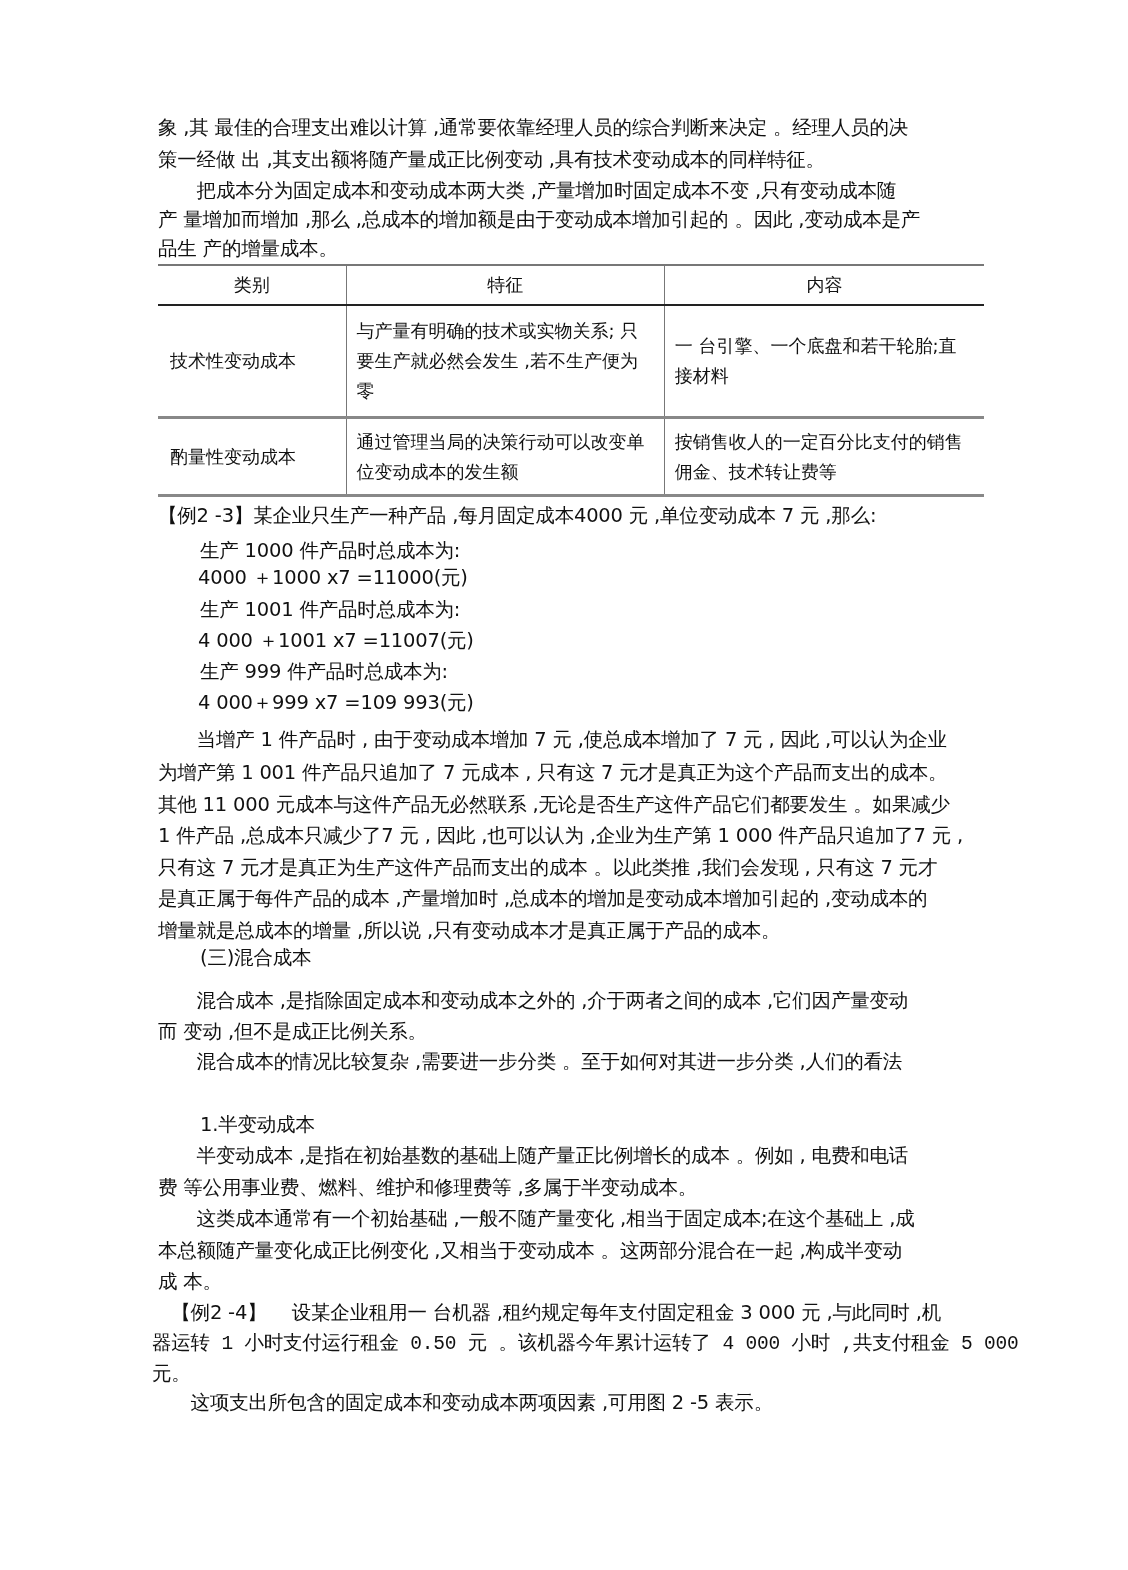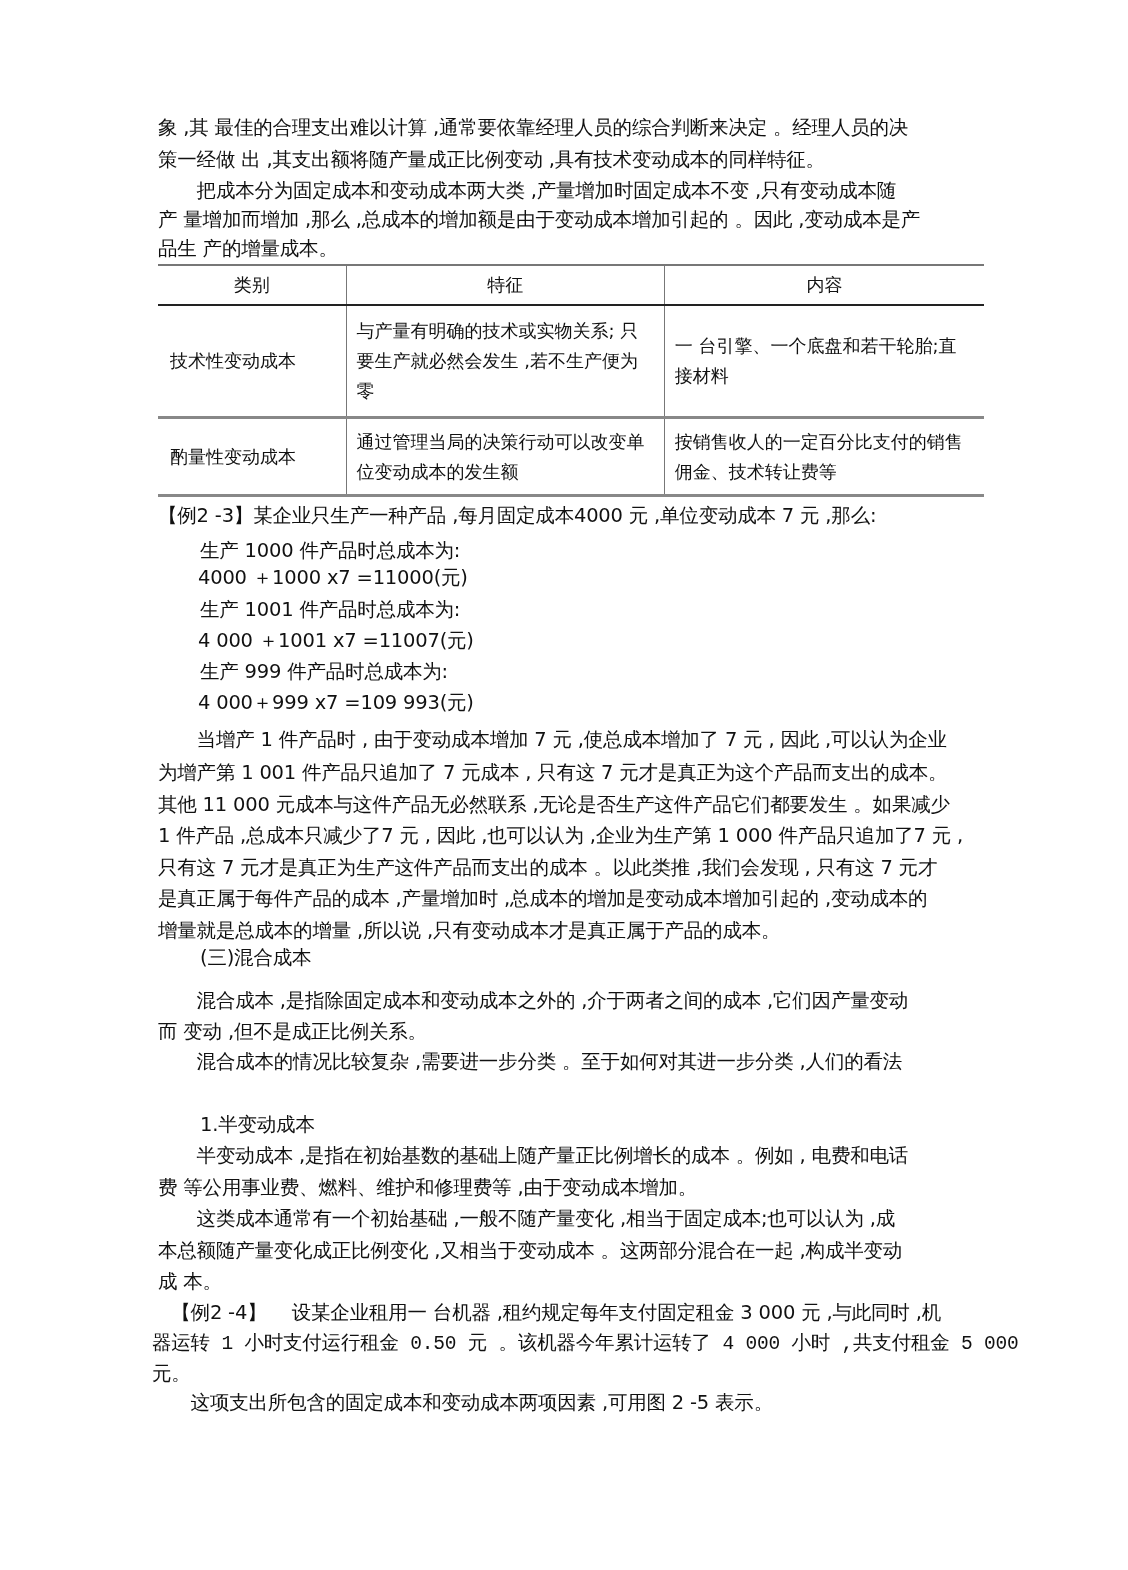--- a/index.html
+++ b/index.html
@@ -71,22 +71,22 @@
 
   <div class="line" style="left:200px; top:945px;">(三)混合成本</div>
 
   <div class="line" style="left:158px; top:988px;">　　混合成本 ,是指除固定成本和变动成本之外的 ,介于两者之间的成本 ,它们因产量变动</div>
   <div class="line" style="left:158px; top:1019px;">而 变动 ,但不是成正比例关系。</div>
   <div class="line" style="left:158px; top:1049px;">　　混合成本的情况比较复杂 ,需要进一步分类 。至于如何对其进一步分类 ,人们的看法</div>
 
   <div class="line" style="left:200px; top:1112px;">1.半变动成本</div>
 
   <div class="line" style="left:158px; top:1143px;">　　半变动成本 ,是指在初始基数的基础上随产量正比例增长的成本 。例如 , 电费和电话</div>
-  <div class="line" style="left:158px; top:1175px;">费 等公用事业费、燃料、维护和修理费等 ,由于变动成本增加。</div>
-  <div class="line" style="left:158px; top:1206px;">　　这类成本通常有一个初始基础 ,一般不随产量变化 ,相当于固定成本;也可以认为 ,成</div>
+  <div class="line" style="left:158px; top:1175px;">费 等公用事业费、燃料、维护和修理费等 ,多属于半变动成本。</div>
+  <div class="line" style="left:158px; top:1206px;">　　这类成本通常有一个初始基础 ,一般不随产量变化 ,相当于固定成本;在这个基础上 ,成</div>
   <div class="line" style="left:158px; top:1238px;">本总额随产量变化成正比例变化 ,又相当于变动成本 。这两部分混合在一起 ,构成半变动</div>
   <div class="line" style="left:158px; top:1269px;">成 本。</div>
 
   <div class="line" style="left:152px; top:1300px;">　【例2 -4】　 设某企业租用一 台机器 ,租约规定每年支付固定租金 3 000 元 ,与此同时 ,机</div>
   <div class="line" style="left:152px; top:1331px;font-family:Liberation Mono, monospace;">器运转 1 小时支付运行租金 0.50 元 。该机器今年累计运转了 4 000 小时 ,共支付租金 5 000</div>
   <div class="line" style="left:152px; top:1361px;">元。</div>
   <div class="line" style="left:152px; top:1390px;">　　这项支出所包含的固定成本和变动成本两项因素 ,可用图 2 -5 表示。</div>
 
 </div>
 

